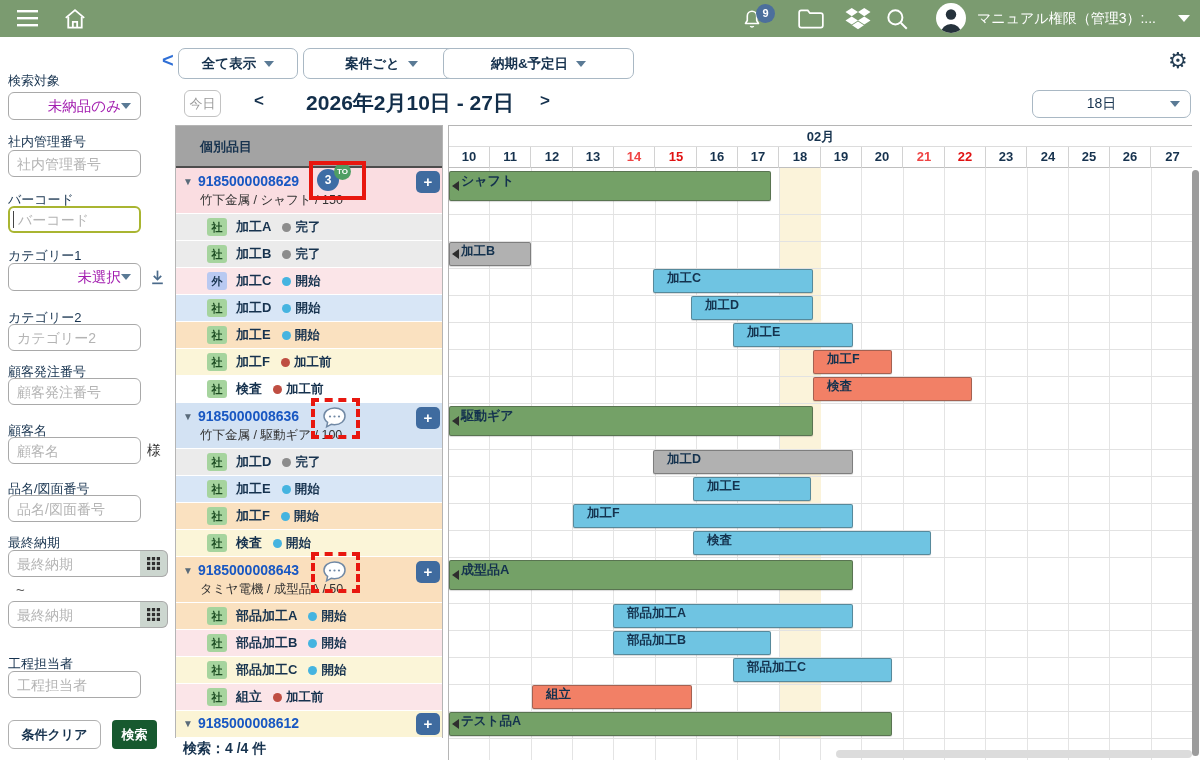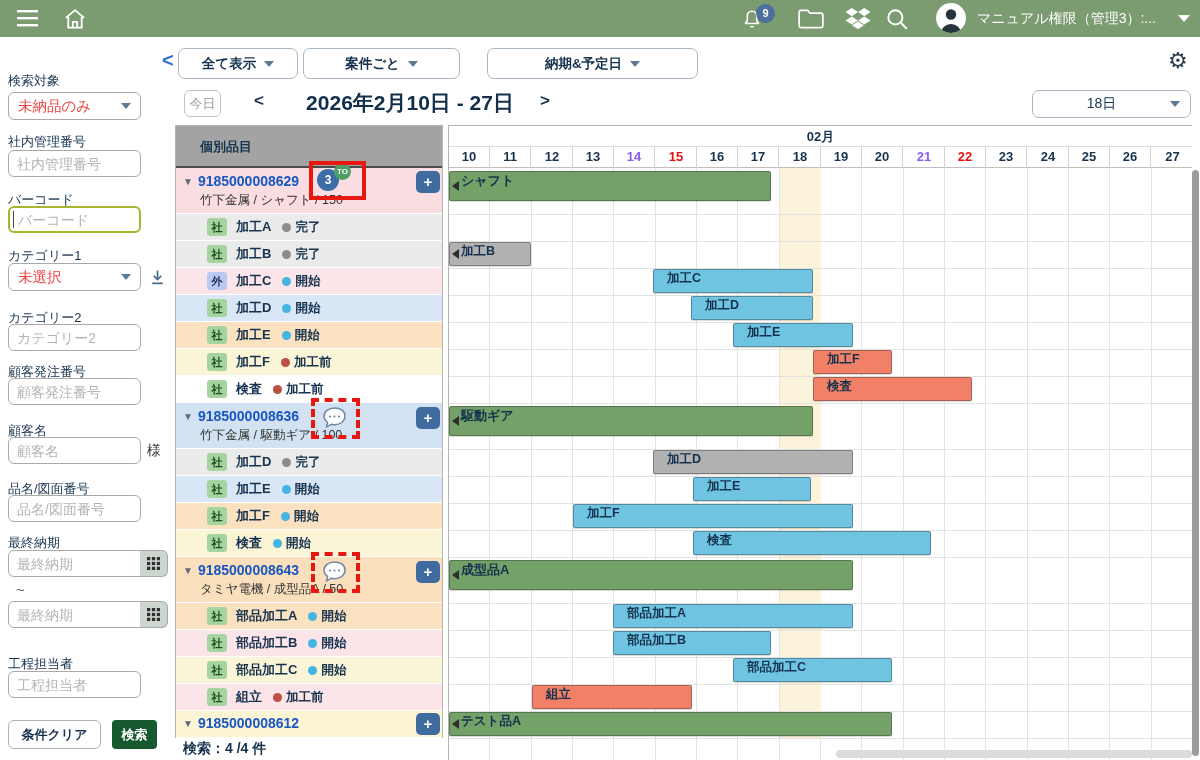--- a/index.html
+++ b/index.html
@@ -34,21 +34,21 @@
   .span-select span { flex:1; text-align:center; font-size:14px; }
   .span-select .chev { margin-right:10px; }
 
   
   .sb-label { position:absolute; left:8px; font-size:13px; color:#16324e; }
   .sb-input { position:absolute; left:8px; width:133px; height:27px; border:1px solid #a9a9a9; border-radius:6px;
               padding:0 8px; font-size:14px; color:#333; background:#fff; font-family:inherit; }
   .sb-input::placeholder { color:#b4b4b4; }
   .sb-select { position:absolute; left:8px; width:133px; height:28px; border:1px solid #a9a9a9; border-radius:6px;
                background:#fff; display:flex; align-items:center; padding:0 9px; cursor:pointer; }
-  .sb-select span { flex:1; font-size:14.5px; color:#ef4444; }
+  .sb-select span { flex:1; font-size:14.5px; color:#a21caf;text-align:right; }
   .cal-btn { position:absolute; left:140px; width:28px; height:27px; background:#ccd6cf; border:1px solid #a9a9a9;
              border-left:none; border-radius:0 6px 6px 0; display:flex; align-items:center; justify-content:center; cursor:pointer;}
   .in-date { border-radius:6px 0 0 6px; }
   .clear-btn { position:absolute; left:8px; top:720px; width:93px; height:29px; background:#fff; border:1px solid #b0b0b0;
                border-radius:6px; font-size:13px; font-weight:bold; color:#16324e; text-align:center; line-height:27px; cursor:pointer;}
   .search-btn { position:absolute; left:112px; top:720px; width:45px; height:29px; background:#17592f; border:none;
                 border-radius:4px; color:#fff; font-size:13px; font-weight:bold; text-align:center; line-height:29px; cursor:pointer;}
   .tilde { position:absolute; left:16px; top:581px; font-size:15px; color:#555; }
   .suffix-sama { position:absolute; left:147px; top:442px; font-size:14px; color:#333; }
   .focus-bar { border:2px solid #a9b531 !important; }
@@ -84,21 +84,21 @@
   .bubble { position:absolute; left:145px; z-index:3; cursor:pointer;}
 
   
   .chart { position:absolute; left:448px; top:125px; width:744px; height:635px; background:#fff;
            border-left:1px solid #b5b5b5; border-top:1px solid #b5b5b5; }
   .month-row { position:absolute; left:0; top:0; width:743px; height:21px; border-bottom:1px solid #dcdcdc;
                text-align:center; font-size:13px; font-weight:bold; line-height:21px; }
   .day-row { position:absolute; left:0; top:21px; width:743px; height:21px; border-bottom:1px solid #bfbfbf; }
   .day-cell { position:absolute; top:0; width:41px; height:21px; text-align:center; font-size:13px; font-weight:bold;
               line-height:20px; border-right:1px solid #d2d2d2; color:#16324e; cursor:pointer;}
-  .d-sat { color:#8b5cf6; } .d-sun { color:#e01212; }
+  .d-sat { color:#ef4444; } .d-sun { color:#e01212; }
   .cbody { position:absolute; left:0; top:42px; width:743px; height:593px;
            background-image:repeating-linear-gradient(to right, transparent 0px, transparent 40.33px, #e4e4e4 40.33px, #e4e4e4 41.33px); }
   .today-col { position:absolute; left:331px; top:0; width:41px; height:570px; background:#fbf3da; }
   .hline { position:absolute; left:0; width:743px; height:1px; background:#e2e2e2; }
   .bar { position:absolute; height:24px; border:1px solid rgba(50,50,50,.4); border-radius:2px;
          display:flex; box-shadow:0 1px 1px rgba(0,0,0,.15); cursor:pointer; z-index:2;}
   .bar span { padding-left:13px; font-size:12.5px; font-weight:bold; color:#14324e; white-space:nowrap; }
   .item-bar { height:30px; } .item-bar span { padding-left:10px; font-size:13px; }
   .bar-green { background:#74a167; } .bar-blue { background:#6fc4e2; }
   .bar-salmon { background:#f28066; } .bar-gray { background:#b1b1b1; }
@@ -157,21 +157,21 @@
 
   <div class="collapse">&lt;</div>
   <div class="pill" style="left:178px;width:120px">
     <span>全て表示</span>
       <i class="chev"></i>
   </div>
   <div class="pill" style="left:303px;width:157px">
     <span>案件ごと</span>
       <i class="chev"></i>
   </div>
-  <div class="pill" style="left:487px;width:211px">
+  <div class="pill" style="left:443px;width:191px">
     <span>納期&amp;予定日</span>
       <i class="chev"></i>
   </div>
   <div class="gear">⚙</div>
 
   <div class="today-btn">今日</div>
   <div class="navarrow" style="left:254px">&lt;</div>
   <div class="range-title">2026年2月10日 - 27日</div>
   <div class="navarrow" style="left:540px">&gt;</div>
   <div class="span-select">

